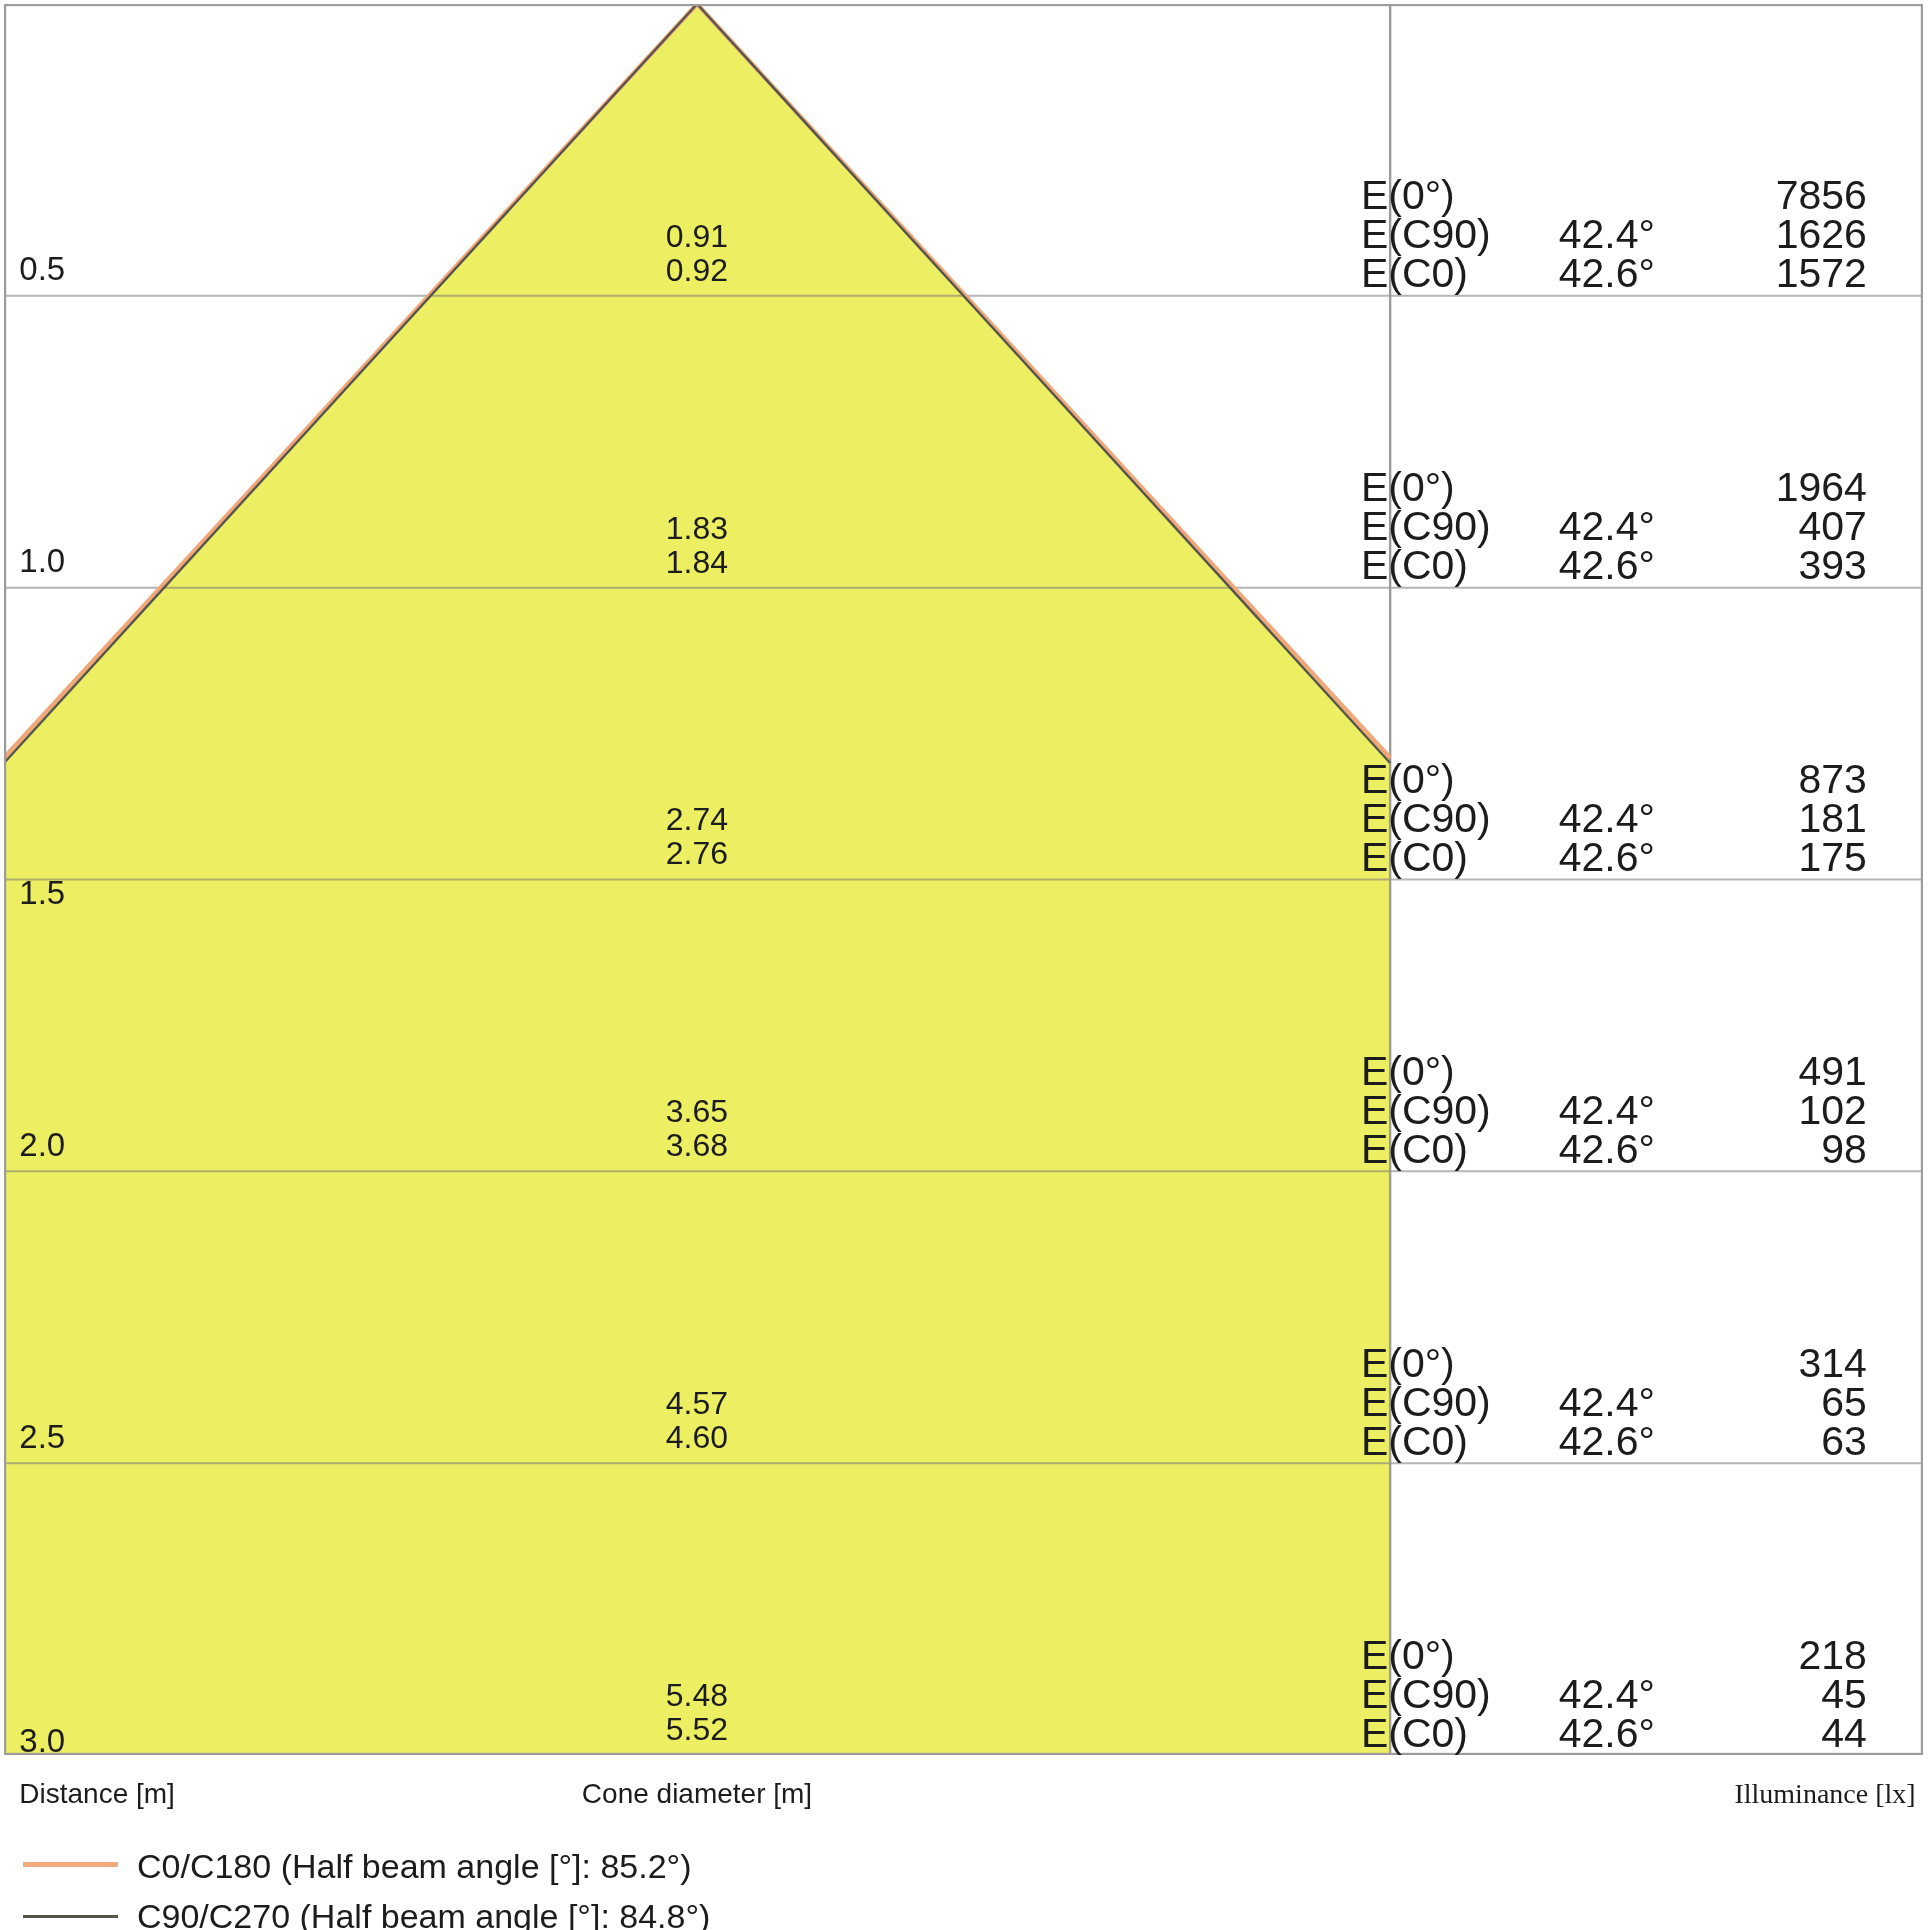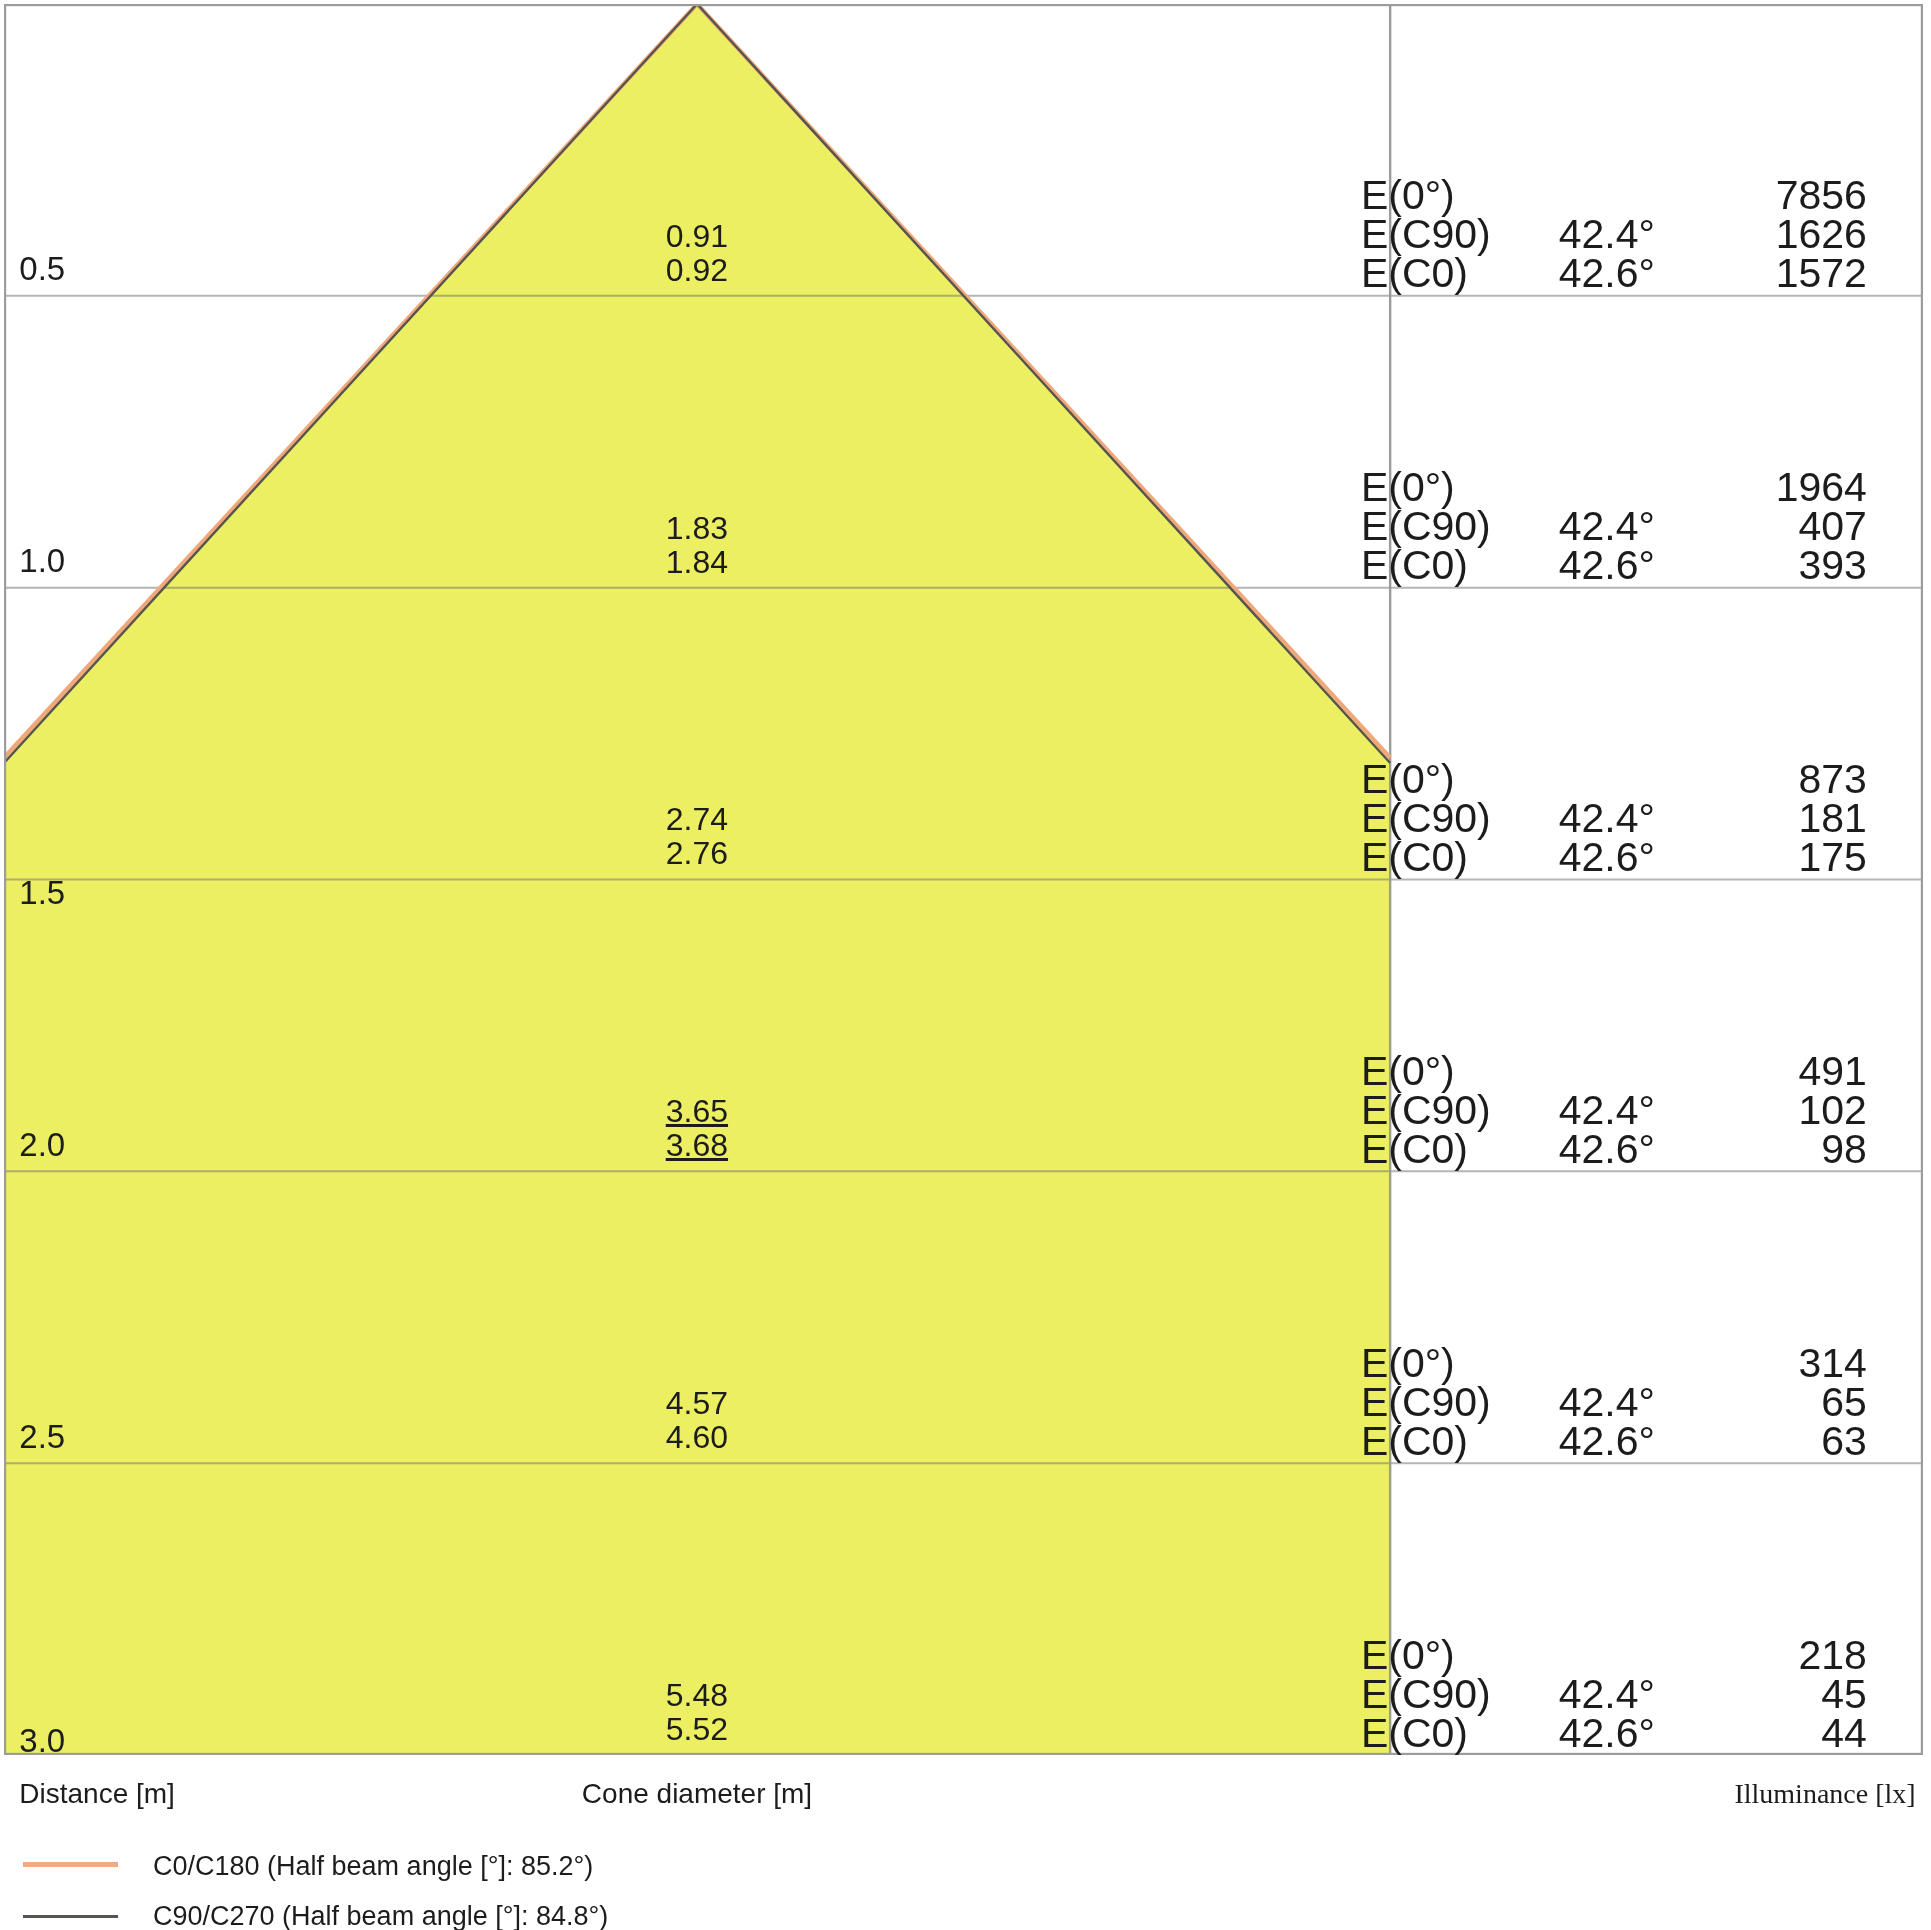--- a/index.html
+++ b/index.html
@@ -22,21 +22,21 @@
   }
   .illum-row{display:flex;height:39px;line-height:39px;white-space:nowrap;}
   .illum-label{width:168px;text-align:left;}
   .illum-angle{width:126px;text-align:right;}
   .illum-value{flex:1;text-align:right;}
   .axis-label{position:absolute;font-size:28px;line-height:37px;white-space:nowrap;}
   #axis-distance{left:19.3px;top:1775px;}
   #axis-cone{left:697px;top:1775px;transform:translateX(-50%);}
   #axis-illum{right:15.4px;top:1775px;text-align:right;font-family:Liberation Serif, serif;}
   .legend-swatch{position:absolute;left:23px;width:95px;}
-  .legend-text{position:absolute;left:153px;font-size:27px;line-height:37px;white-space:nowrap;}
+  .legend-text{position:absolute;left:137px;font-size:34px;line-height:37px;white-space:nowrap;}
 </style>
 </head>
 <body>
 
 <div id="chart-box">
   <svg id="cone-svg" width="1919" height="1751" viewBox="0 0 1988 1814">
       <polygon points="718,0 0,780.8191341166296 0,1814 1436,1814 1436,780.8191341166296" fill="#edef62" stroke="none"></polygon>
       <line x1="0" y1="302.3333333333333" x2="1988" y2="302.3333333333333" stroke="rgba(120,120,120,0.55)" stroke-width="2"></line>
       <line x1="0" y1="604.6666666666666" x2="1988" y2="604.6666666666666" stroke="rgba(120,120,120,0.55)" stroke-width="2"></line>
       <line x1="0" y1="907" x2="1988" y2="907" stroke="rgba(120,120,120,0.55)" stroke-width="2"></line>
@@ -63,21 +63,21 @@
         <div>0.92</div>
       </div>
       <div class="cone-vals" style="top: 507px;">
         <div>1.83</div>
         <div>1.84</div>
       </div>
       <div class="cone-vals" style="top: 798px;">
         <div>2.74</div>
         <div>2.76</div>
       </div>
-      <div class="cone-vals" style="top: 1090px; text-decoration: underline;">
+      <div class="cone-vals" style="top: 1090px;">
         <div>3.65</div>
         <div>3.68</div>
       </div>
       <div class="cone-vals" style="top: 1382px;">
         <div>4.57</div>
         <div>4.60</div>
       </div>
       <div class="cone-vals" style="top: 1674px;">
         <div>5.48</div>
         <div>5.52</div>

